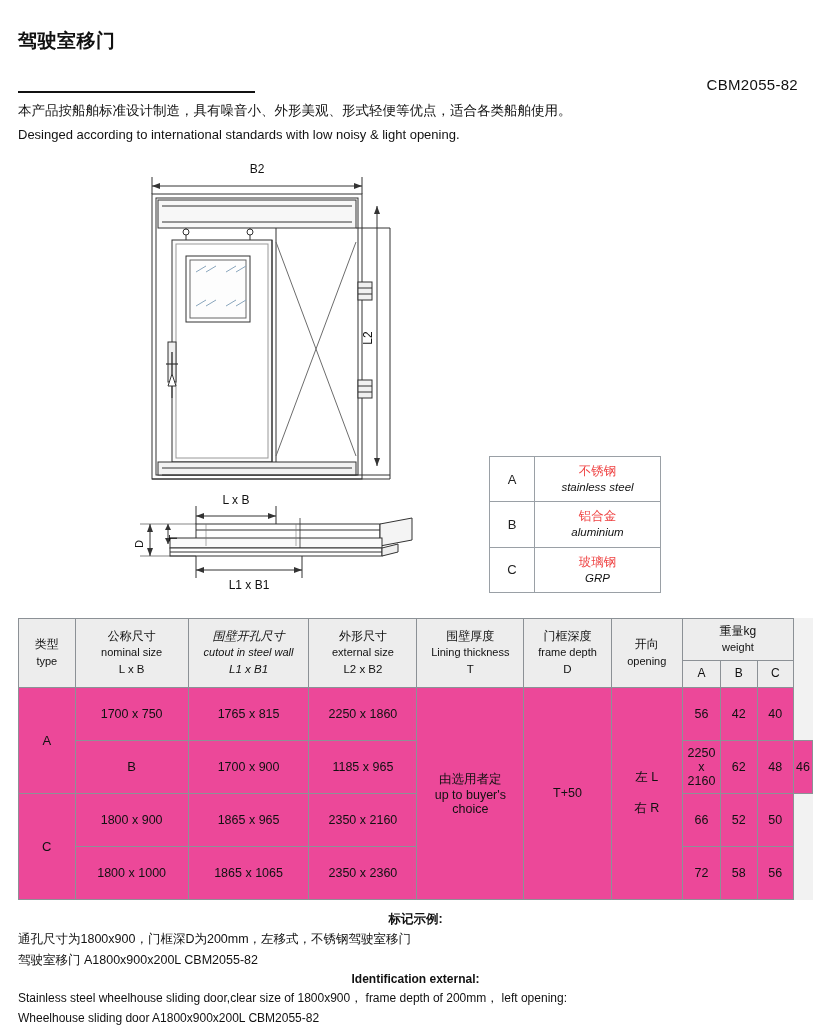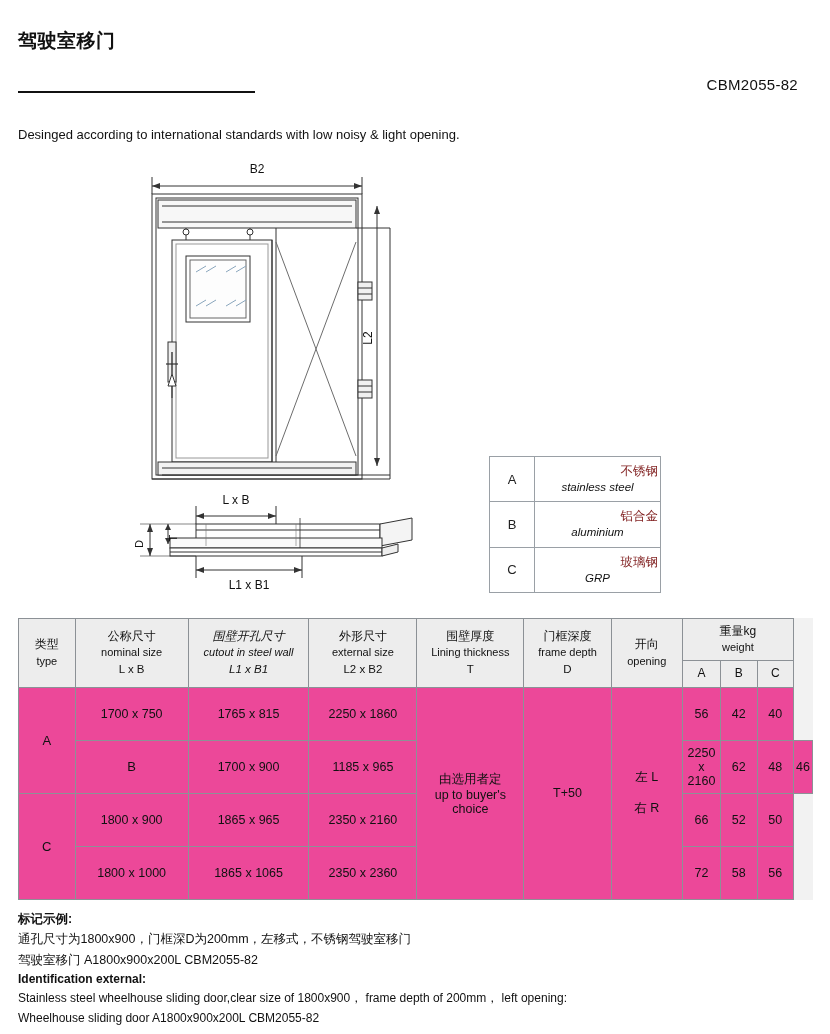--- a/index.html
+++ b/index.html
@@ -100,21 +100,21 @@
     text-align: center;
     vertical-align: middle;
     padding: 6px 2px;
     background: #fff;
   }
   .mat-letter {
     width: 40px;
     font-size: 13px;
     color: #222;
   }
-  .mat-name-cn { font-size: 12.5px; color: #7f1d1d; line-height: 1.35; text-align: right; }
+  .mat-name-cn { font-size: 12.5px; color: #ef4444; line-height: 1.35; }
   .mat-name-en { font-size: 11.5px; color: #111; font-style: italic; line-height: 1.35;}
 
   
   .spec-wrap {
     position: absolute;
     left: 18px;
     top: 602px;
     width: 795px;
   }
   table.spec {
@@ -154,32 +154,33 @@
   
   .notes {
     position: absolute;
     left: 18px;
     top: 893px;
     width: 795px;
     font-size: 12.5px;
     color: #111;
     line-height: 1.62;
   }
-  .notes .b { font-weight: bold; }
+  .notes .b { font-weight: bold; text-align: center; }
   .notes .en { font-size: 12px; }
 </style>
 </head>
 <body>
 
 <div class="page">
 
   <div class="header">
     <div class="title-cn">驾驶室移门</div>
     <div class="title-underline"></div>
     <div class="code">CBM2055-82</div>
+    <div class="desc-cn">本产品按船舶标准设计制造，具有噪音小、外形美观、形式轻便等优点，适合各类船舶使用。</div>
     <div class="desc-en">Desinged according to international standards with low noisy &amp; light opening.</div>
   </div>
 
   <div class="drawing">
     <svg width="830" height="455" viewBox="0 0 830 455" xmlns="http://www.w3.org/2000/svg">
       <g stroke="#333" fill="none" stroke-width="1">
 
         <line x1="152" y1="31" x2="152" y2="48" stroke="#333"></line>
         <line x1="362" y1="31" x2="362" y2="48" stroke="#333"></line>
         <line x1="152" y1="40" x2="362" y2="40" stroke="#333"></line>

